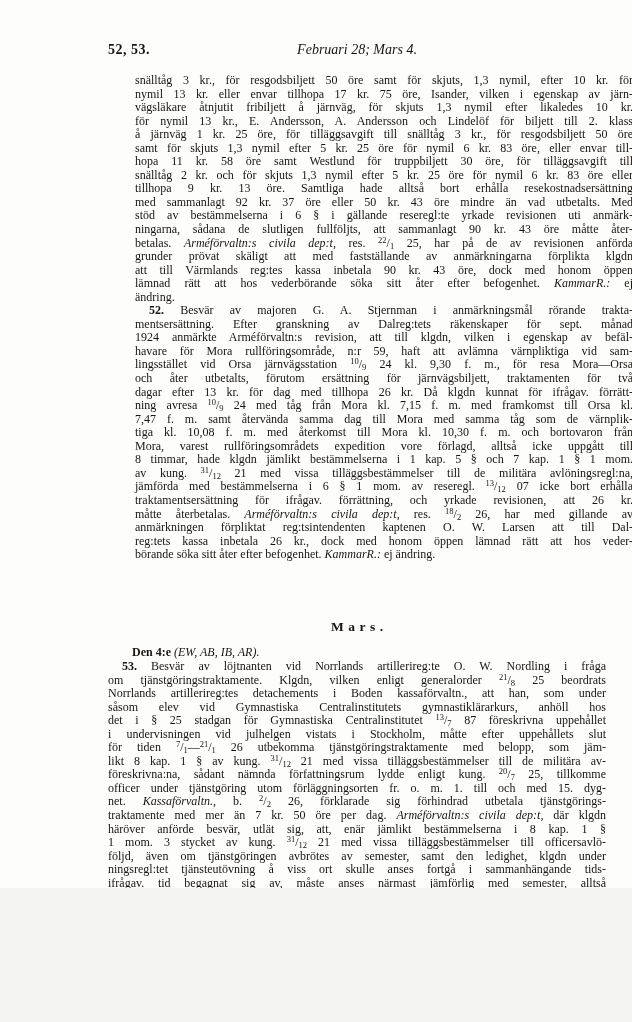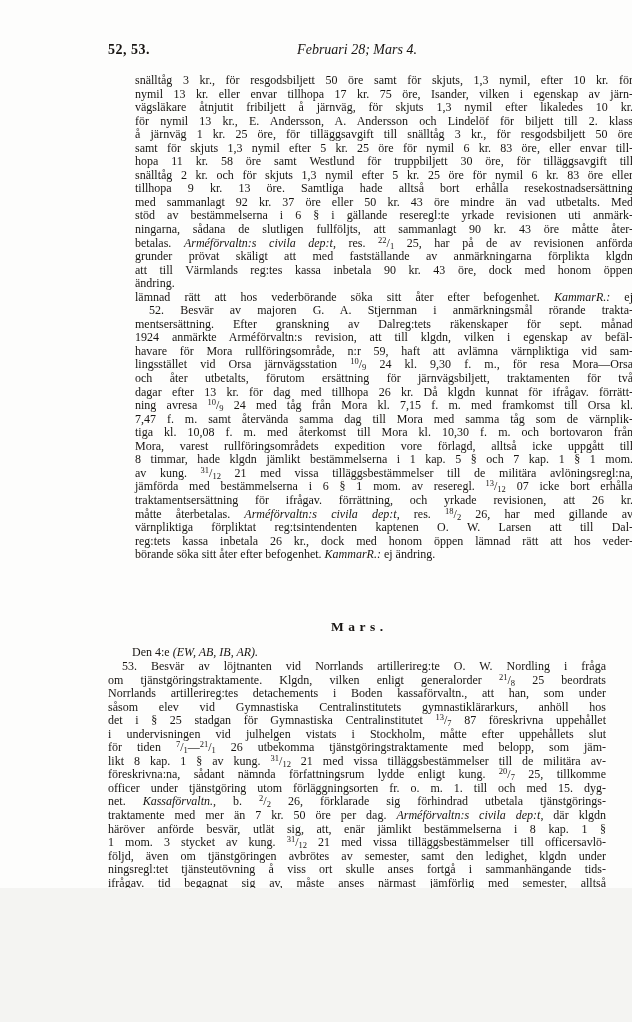--- a/index.html
+++ b/index.html
@@ -21,21 +21,21 @@
   }
   .line.endline{text-align-last:left;}
   .line.indent{text-indent:14px;}
   .marshead{top:619px;text-align:center;font-weight:bold;font-size:13.5px;letter-spacing:4.5px;text-indent:4.5px;}
   .dateline{top:646px;}
   .dateline .line{text-align:right;text-align-last:left;}
   .dateline .line.indent{text-indent:24px;}
   .para53{top:660px;}
   .pagenum{top:911px;text-align:center;font-size:13px;}
   .it{font-style:italic;}
-  .bf{font-weight:normal;}
+  .bf{font-weight:bold;}
   .frac{white-space:nowrap;}
   .frac sup,.frac sub{
     font-size:8.5px;line-height:0;vertical-align:baseline;position:relative;display:inline-block;
   }
   .frac sup{top:-4px;}
   .frac sub{top:2px;}
 </style>
 </head>
 <body>
 
@@ -56,41 +56,41 @@
         <div class="line"><span>samt för skjuts 1,3 nymil efter 5 kr. 25 öre för nymil 6 kr. 83 öre, eller envar till-</span></div>
         <div class="line"><span>hopa 11 kr. 58 öre samt Westlund för truppbiljett 30 öre, för tilläggsavgift till</span></div>
         <div class="line"><span>snälltåg 2 kr. och för skjuts 1,3 nymil efter 5 kr. 25 öre för nymil 6 kr. 83 öre eller</span></div>
         <div class="line"><span>tillhopa 9 kr. 13 öre. Samtliga hade alltså bort erhålla resekostnadsersättning</span></div>
         <div class="line"><span>med sammanlagt 92 kr. 37 öre eller 50 kr. 43 öre mindre än vad utbetalts. Med</span></div>
         <div class="line"><span>stöd av bestämmelserna i 6 § i gällande reseregl:te yrkade revisionen uti anmärk-</span></div>
         <div class="line"><span>ningarna, sådana de slutligen fullföljts, att sammanlagt 90 kr. 43 öre måtte åter-</span></div>
         <div class="line"><span>betalas. </span><span class="it">Arméförvaltn:s civila dep:t</span><span>, res. </span><span class="frac"><sup>22</sup>/<sub>1</sub></span><span> 25, har på de av revisionen anförda</span></div>
         <div class="line"><span>grunder prövat skäligt att med fastställande av anmärkningarna förplikta klgdn</span></div>
         <div class="line"><span>att till Värmlands reg:tes kassa inbetala 90 kr. 43 öre, dock med honom öppen</span></div>
+        <div class="line"><span>lämnad rätt att hos vederbörande söka sitt åter efter befogenhet. </span><span class="it">KammarR.:</span><span> ej</span></div>
         <div class="line endline"><span>ändring.</span></div>
-        <div class="line"><span>lämnad rätt att hos vederbörande söka sitt åter efter befogenhet. </span><span class="it">KammarR.:</span><span> ej</span></div>
       </div>
     <div>
         <div class="line indent"><span class="bf">52.</span><span> Besvär av majoren G. A. Stjernman i anmärkningsmål rörande trakta-</span></div>
         <div class="line"><span>mentsersättning. Efter granskning av Dalreg:tets räkenskaper för sept. månad</span></div>
         <div class="line"><span>1924 anmärkte Arméförvaltn:s revision, att till klgdn, vilken i egenskap av befäl-</span></div>
         <div class="line"><span>havare för Mora rullföringsområde, n:r 59, haft att avlämna värnpliktiga vid sam-</span></div>
         <div class="line"><span>lingsstället vid Orsa järnvägsstation </span><span class="frac"><sup>10</sup>/<sub>9</sub></span><span> 24 kl. 9,30 f. m., för resa Mora—Orsa</span></div>
         <div class="line"><span>och åter utbetalts, förutom ersättning för järnvägsbiljett, traktamenten för två</span></div>
         <div class="line"><span>dagar efter 13 kr. för dag med tillhopa 26 kr. Då klgdn kunnat för ifrågav. förrätt-</span></div>
         <div class="line"><span>ning avresa </span><span class="frac"><sup>10</sup>/<sub>9</sub></span><span> 24 med tåg från Mora kl. 7,15 f. m. med framkomst till Orsa kl.</span></div>
         <div class="line"><span>7,47 f. m. samt återvända samma dag till Mora med samma tåg som de värnplik-</span></div>
         <div class="line"><span>tiga kl. 10,08 f. m. med återkomst till Mora kl. 10,30 f. m. och bortovaron från</span></div>
         <div class="line"><span>Mora, varest rullföringsområdets expedition vore förlagd, alltså icke uppgått till</span></div>
         <div class="line"><span>8 timmar, hade klgdn jämlikt bestämmelserna i 1 kap. 5 § och 7 kap. 1 § 1 mom.</span></div>
         <div class="line"><span>av kung. </span><span class="frac"><sup>31</sup>/<sub>12</sub></span><span> 21 med vissa tilläggsbestämmelser till de militära avlöningsregl:na,</span></div>
         <div class="line"><span>jämförda med bestämmelserna i 6 § 1 mom. av reseregl. </span><span class="frac"><sup>13</sup>/<sub>12</sub></span><span> 07 icke bort erhålla</span></div>
         <div class="line"><span>traktamentsersättning för ifrågav. förrättning, och yrkade revisionen, att 26 kr.</span></div>
         <div class="line"><span>måtte återbetalas. </span><span class="it">Arméförvaltn:s civila dep:t</span><span>, res. </span><span class="frac"><sup>18</sup>/<sub>2</sub></span><span> 26, har med gillande av</span></div>
-        <div class="line"><span>värnpliktiga förpliktat reg:tsintendenten kaptenen O. W. Larsen att till Dal-</span></div>
+        <div class="line"><span>anmärkningen förpliktat reg:tsintendenten kaptenen O. W. Larsen att till Dal-</span></div>
         <div class="line"><span>reg:tets kassa inbetala 26 kr., dock med honom öppen lämnad rätt att hos veder-</span></div>
         <div class="line endline"><span>börande söka sitt åter efter befogenhet. </span><span class="it">KammarR.:</span><span> ej ändring.</span></div>
       </div>
   </div>
 
   <div class="textblock marshead">Mars.</div>
 
   <div class="textblock dateline">
       <div class="line indent endline"><span class="bf">Den 4:e</span><span> </span><span class="it">(EW, AB, IB, AR).</span></div>
     </div>

